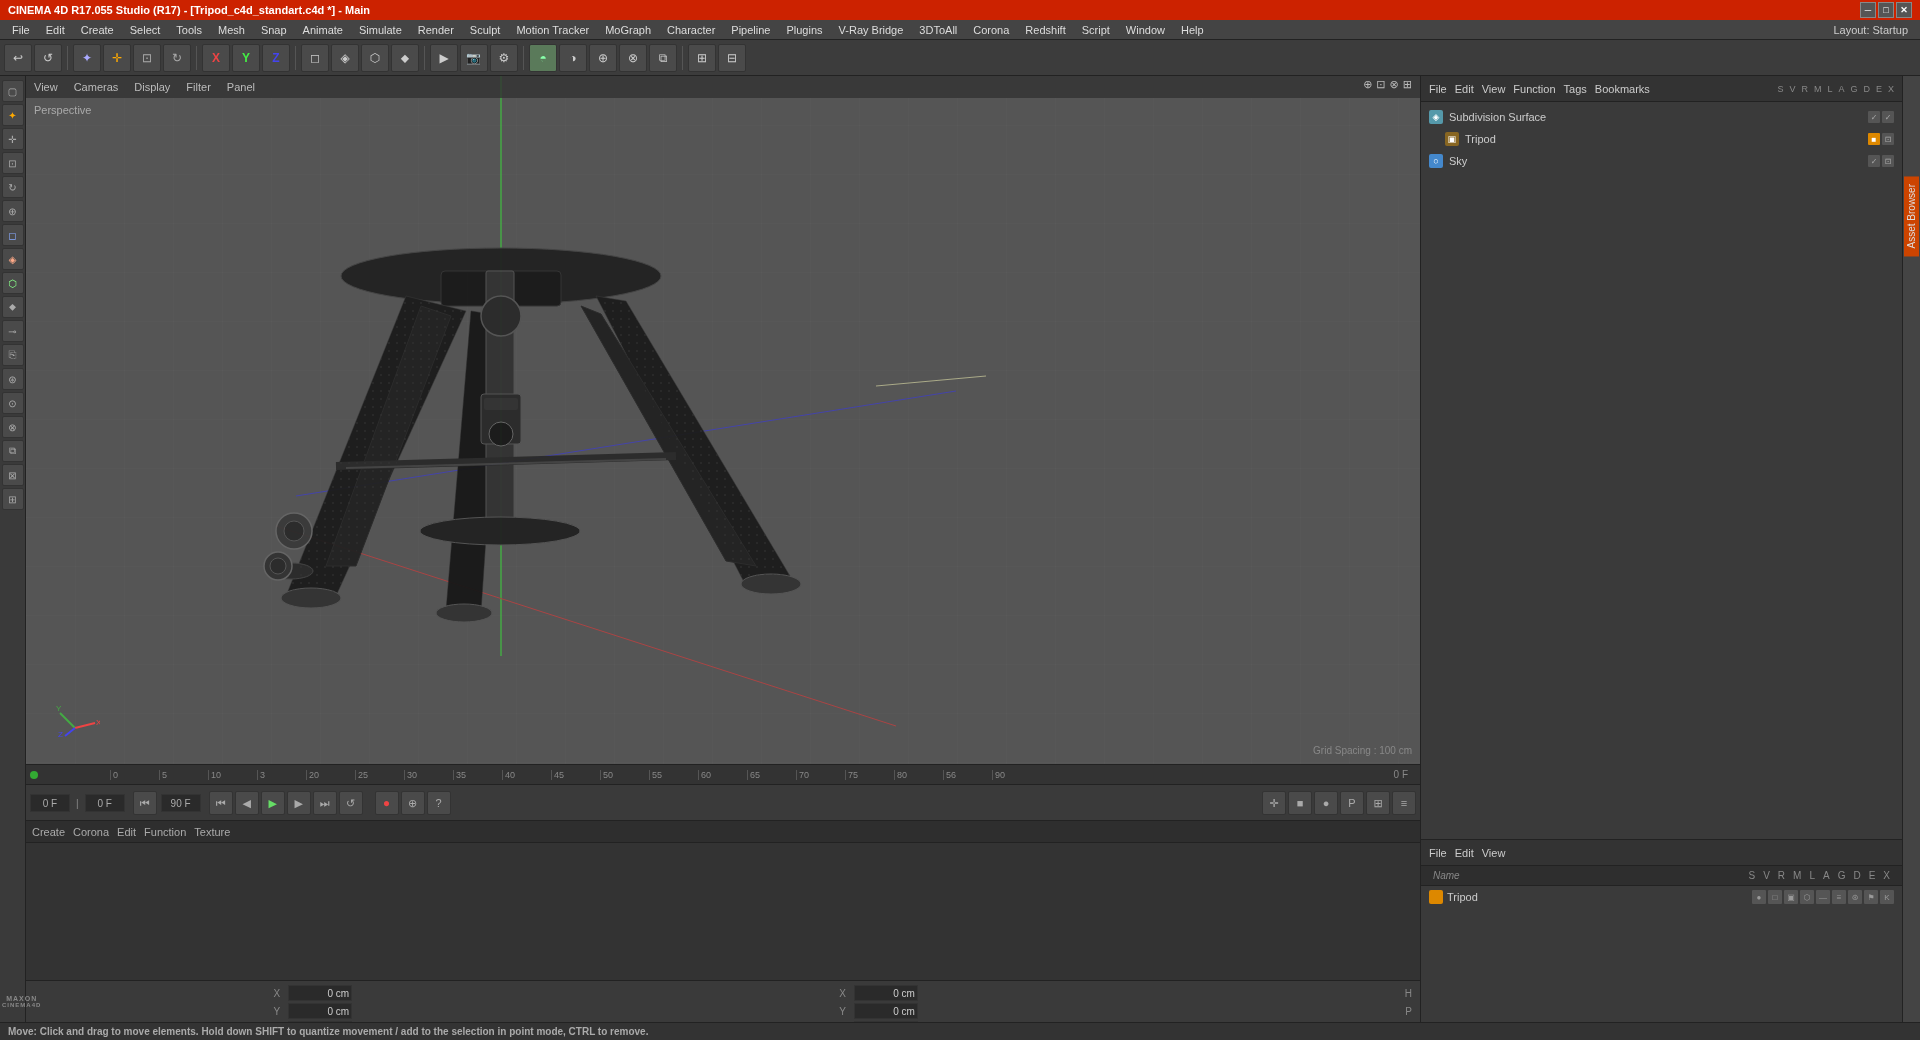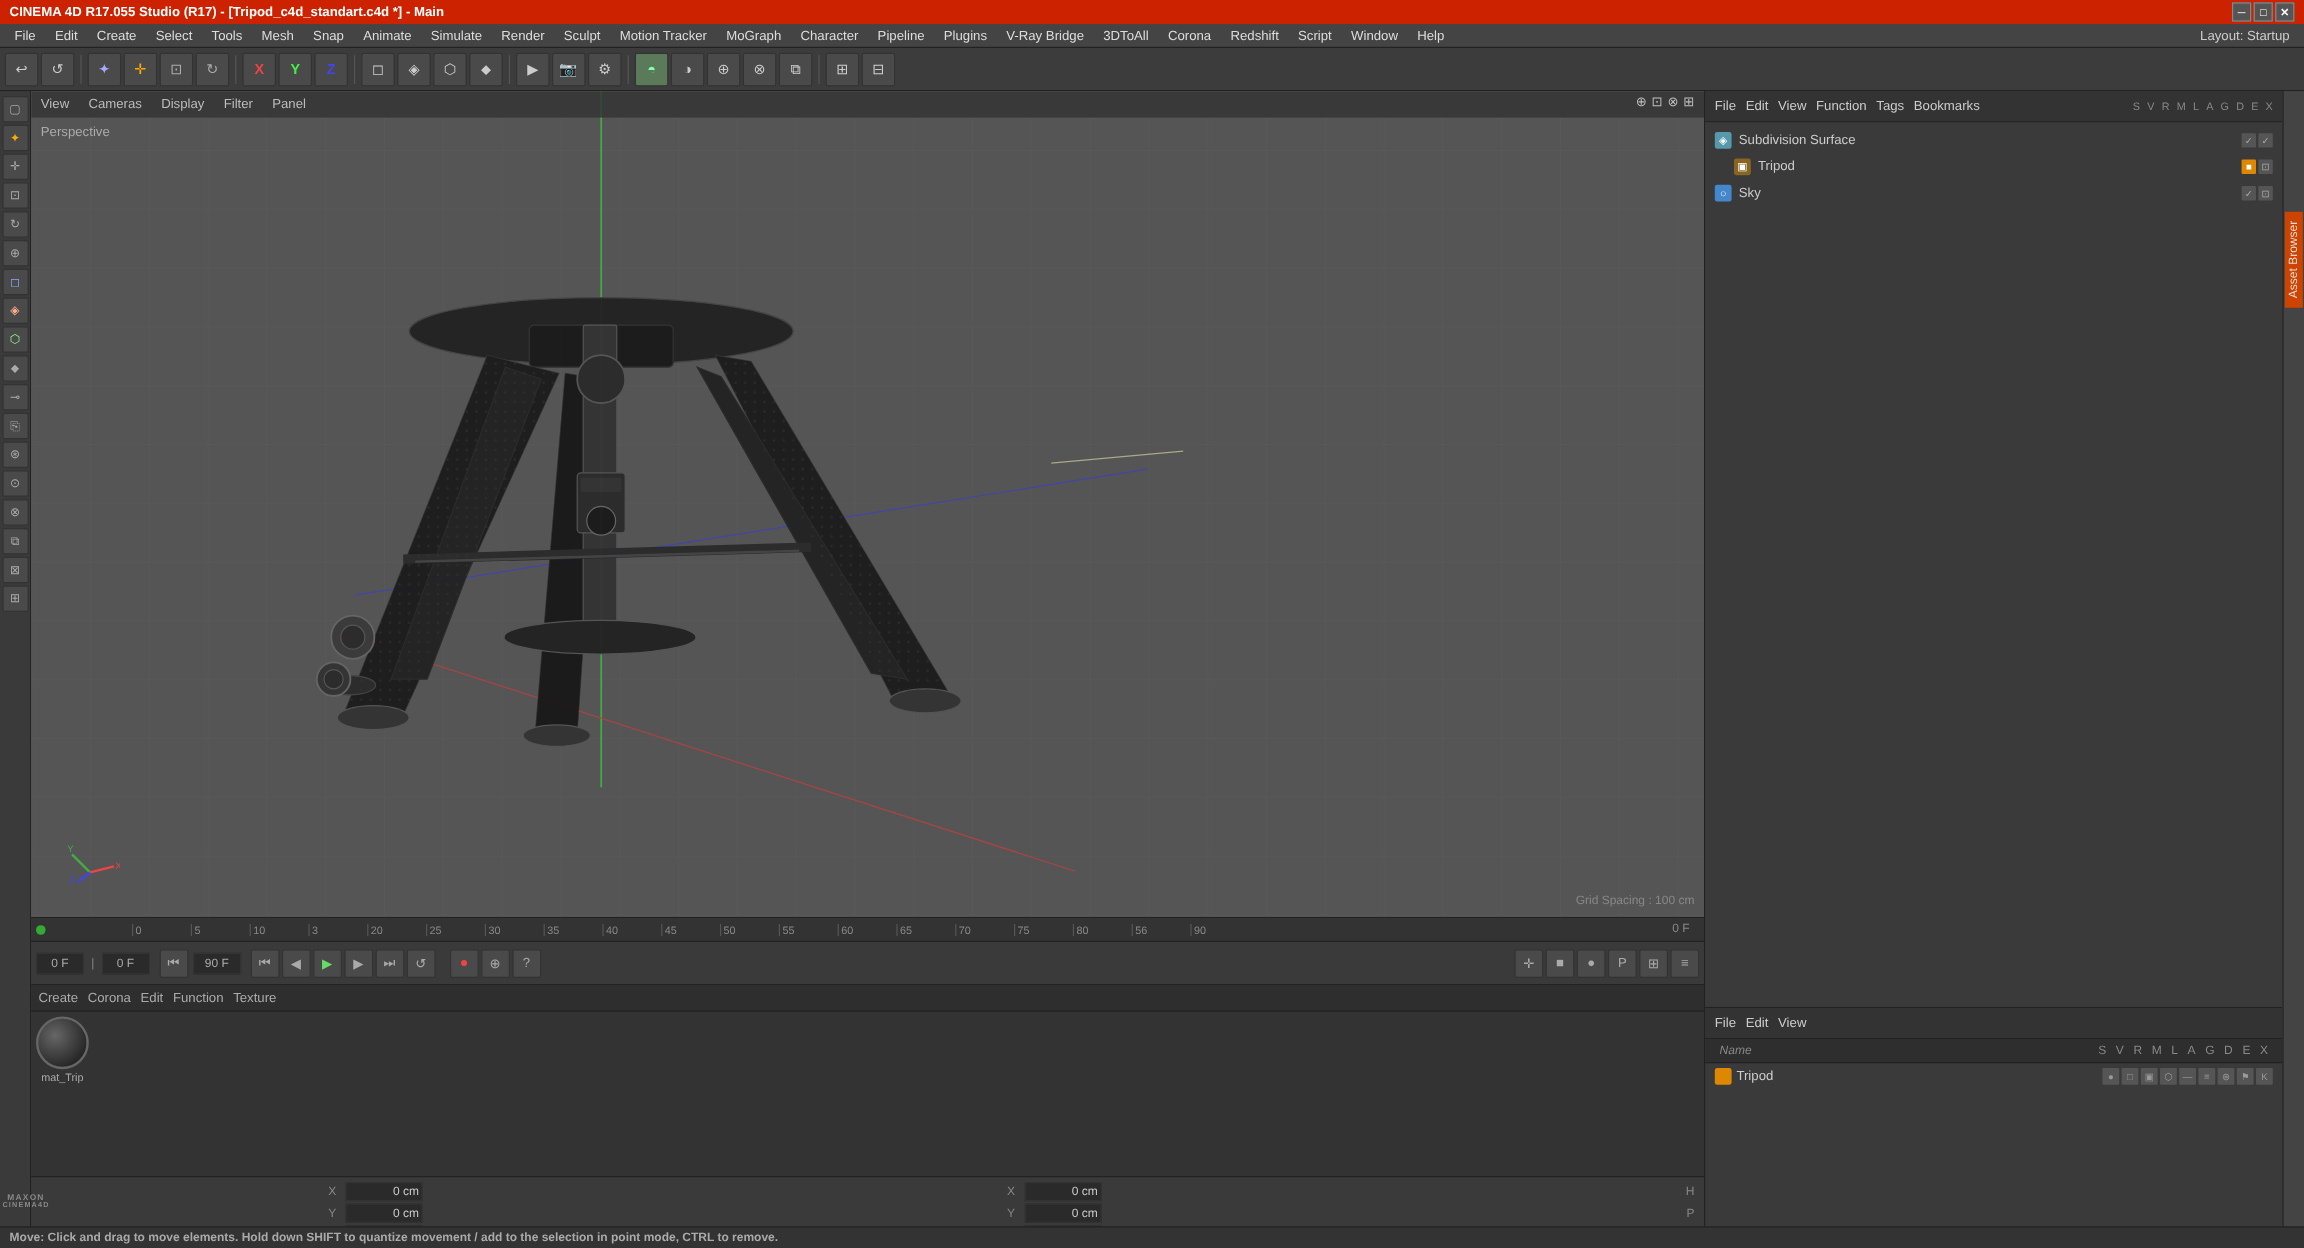--- a/index.html
+++ b/index.html
@@ -792,26 +792,20 @@
     </div>
 
     <div id="mat-manager">
       <div id="mat-manager-header">
         <span class="mat-menu-item">Create</span>
         <span class="mat-menu-item">Corona</span>
         <span class="mat-menu-item">Edit</span>
         <span class="mat-menu-item">Function</span>
         <span class="mat-menu-item">Texture</span>
       </div>
-      <div id="mat-content">
-        <div class="mat-item">
-          <div class="mat-preview" style="background:radial-gradient(circle at 35% 35%, #666, #111)"></div>
-          <div class="mat-name">mat_Trip</div>
-        </div>
-      </div>
     </div>
 
     <div id="coords-bar">
       <div id="coords-grid">
         <span class="coord-label">X</span>
         <input class="coord-field" type="text" value="0 cm" style="">
         <span class="coord-label">X</span>
         <input class="coord-field" type="text" value="0 cm" style="">
         <span class="coord-label">H</span>
 

